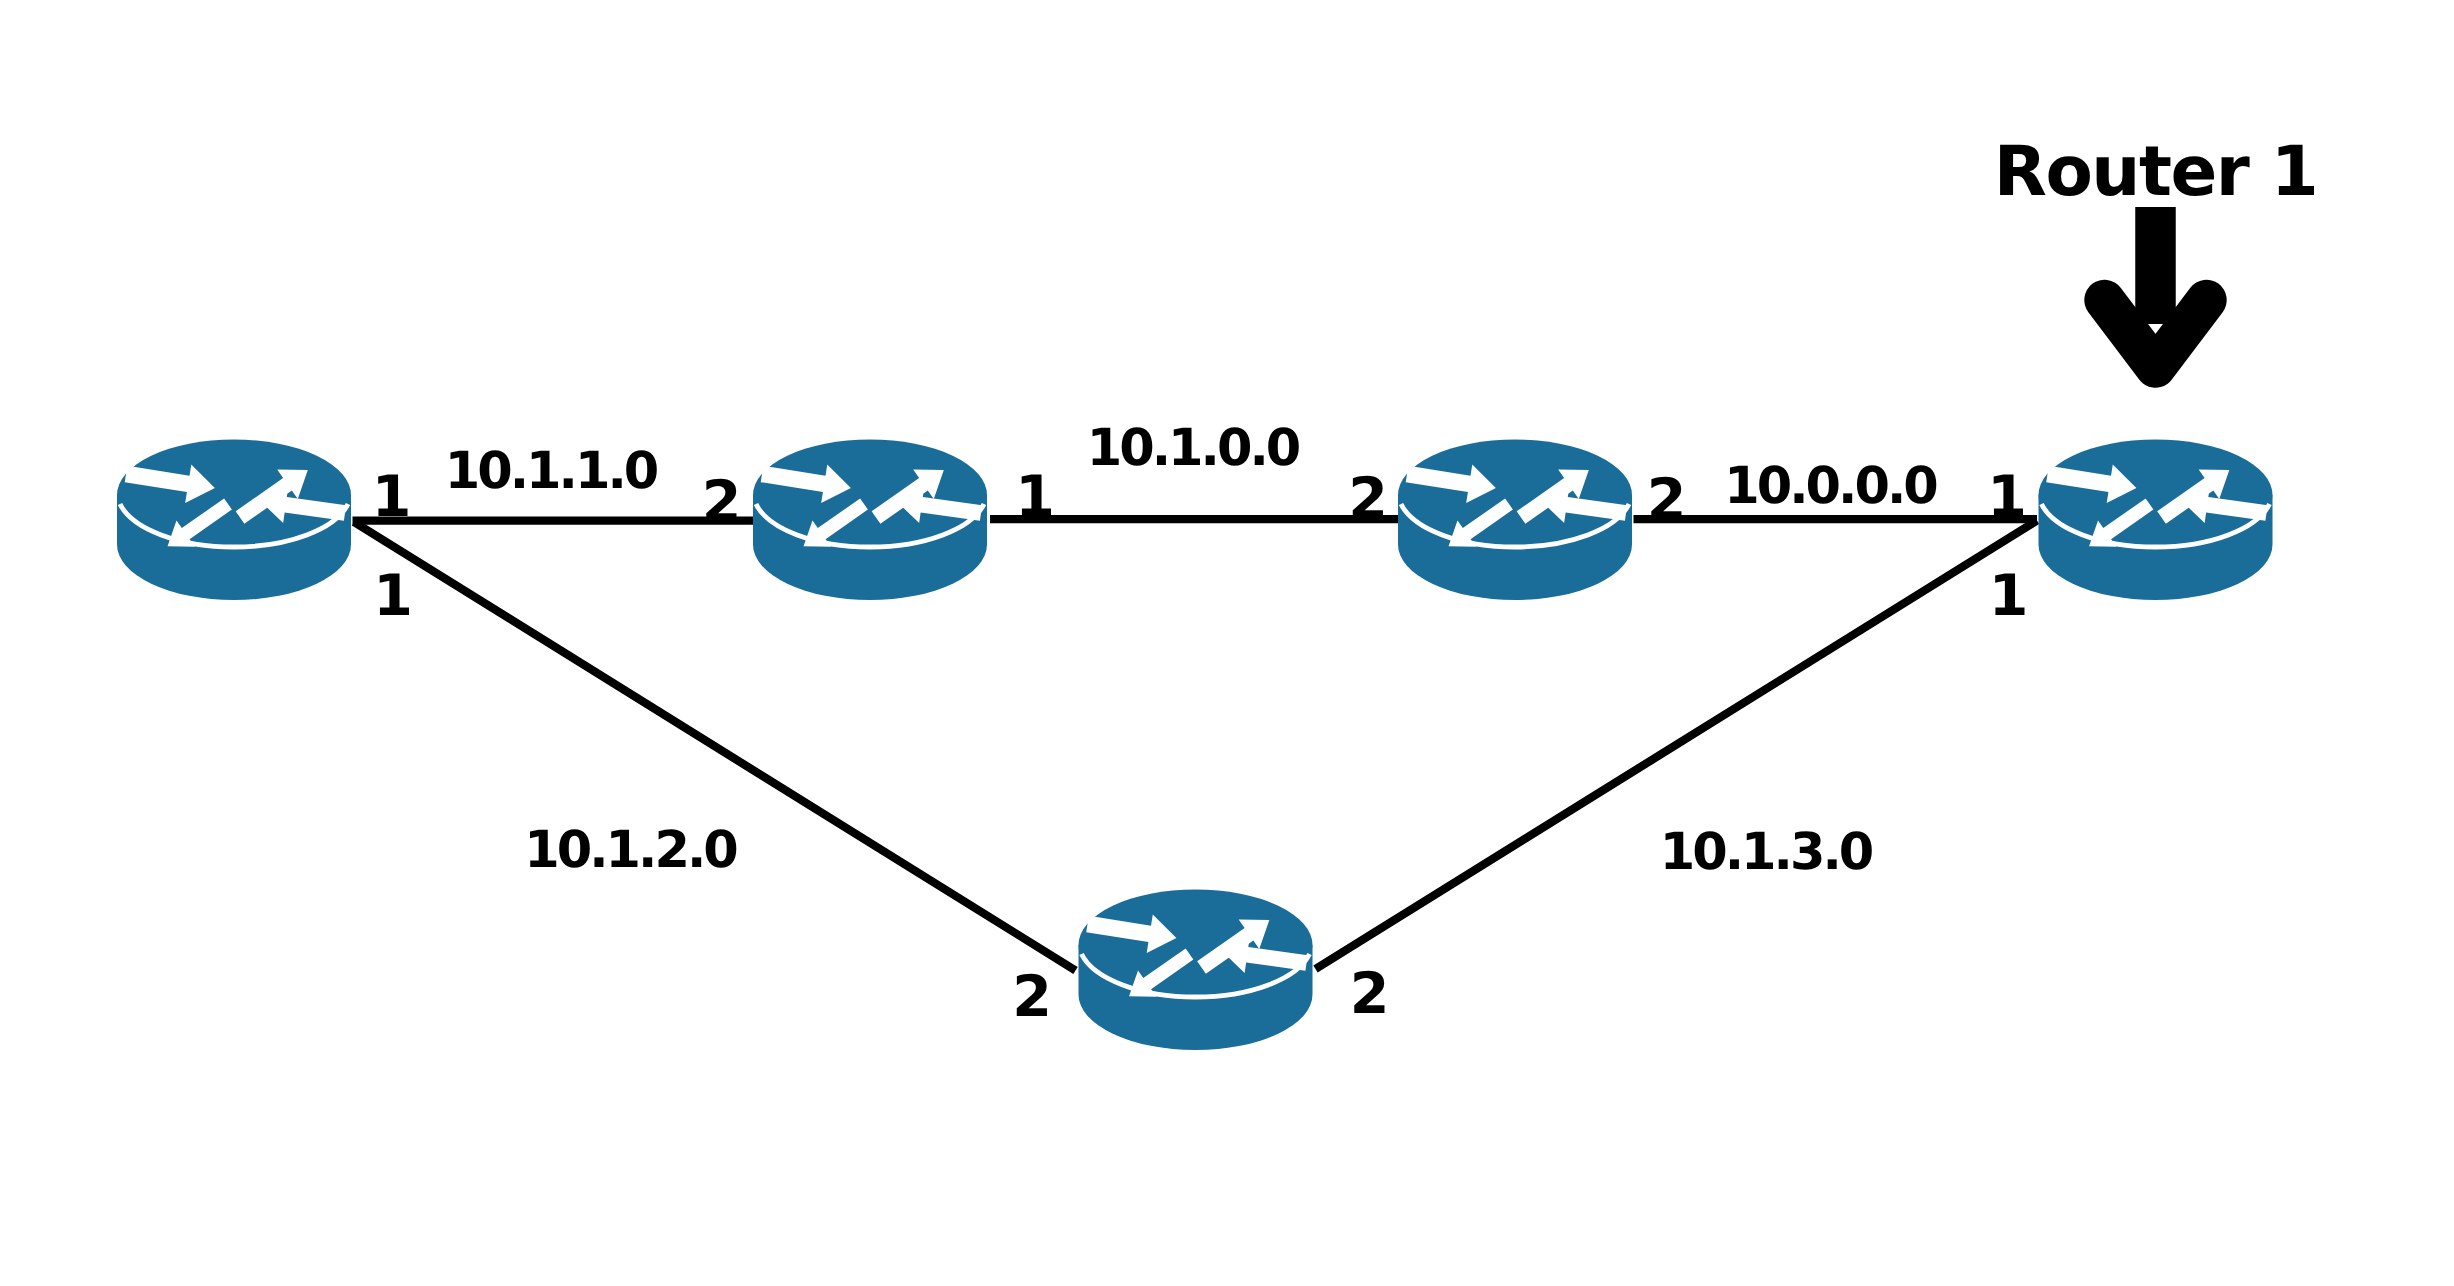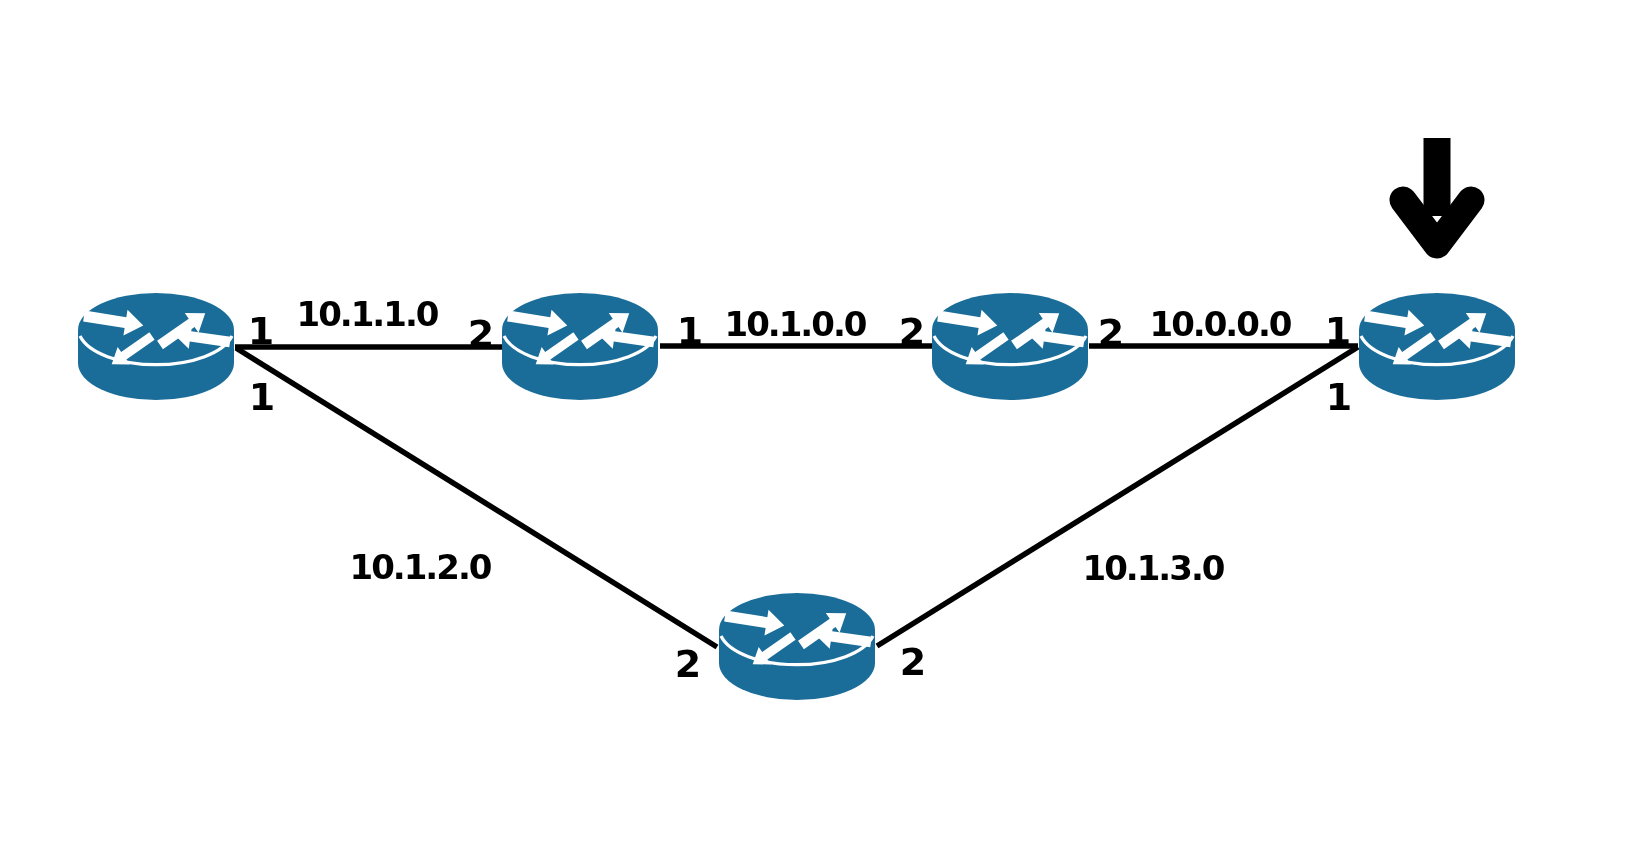--- a/index.html
+++ b/index.html
@@ -89,30 +89,31 @@
         <use href="#routerSym"></use>
       </svg>
   </div>
   <div class="router" style="left:717px;top:592px">
     <svg viewBox="0 0 160 108">
         <use href="#routerSym"></use>
       </svg>
   </div>
 
   <div class="lbl net-label" style="left:367px;top:314px">10.1.1.0</div>
-  <div class="lbl net-label" style="left:795px;top:324px">10.1.0.0</div>
+  <div class="lbl net-label" style="left:795px;top:299px">10.1.0.0</div>
   <div class="lbl net-label" style="left:1220px;top:324px">10.0.0.0</div>
   <div class="lbl net-label" style="left:420px;top:567px">10.1.2.0</div>
-  <div class="lbl net-label" style="left:1153px;top:568px">10.1.3.0</div>
+  <div class="lbl net-label" style="left:1177px;top:568px">10.1.3.0</div>
 
   <div class="lbl if-label" style="left:261px;top:331px">1</div>
   <div class="lbl if-label" style="left:481px;top:334px">2</div>
   <div class="lbl if-label" style="left:690px;top:331px">1</div>
   <div class="lbl if-label" style="left:912px;top:332px">2</div>
   <div class="lbl if-label" style="left:1111px;top:333px">2</div>
   <div class="lbl if-label" style="left:1338px;top:331px">1</div>
   <div class="lbl if-label" style="left:262px;top:397px">1</div>
   <div class="lbl if-label" style="left:688px;top:664px">2</div>
   <div class="lbl if-label" style="left:913px;top:662px">2</div>
   <div class="lbl if-label" style="left:1339px;top:397px">1</div>
 
+  <div class="lbl callout-label" style="left:1437px;top:114px">Router 1</div>
 
 </div>
 
 </body></html>

